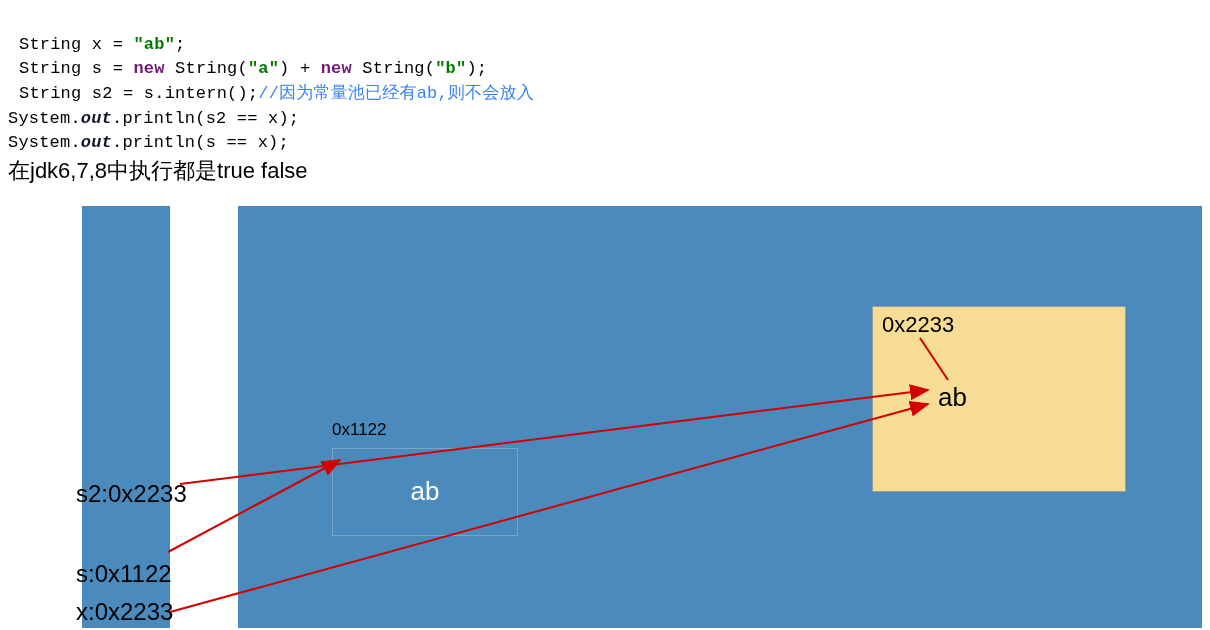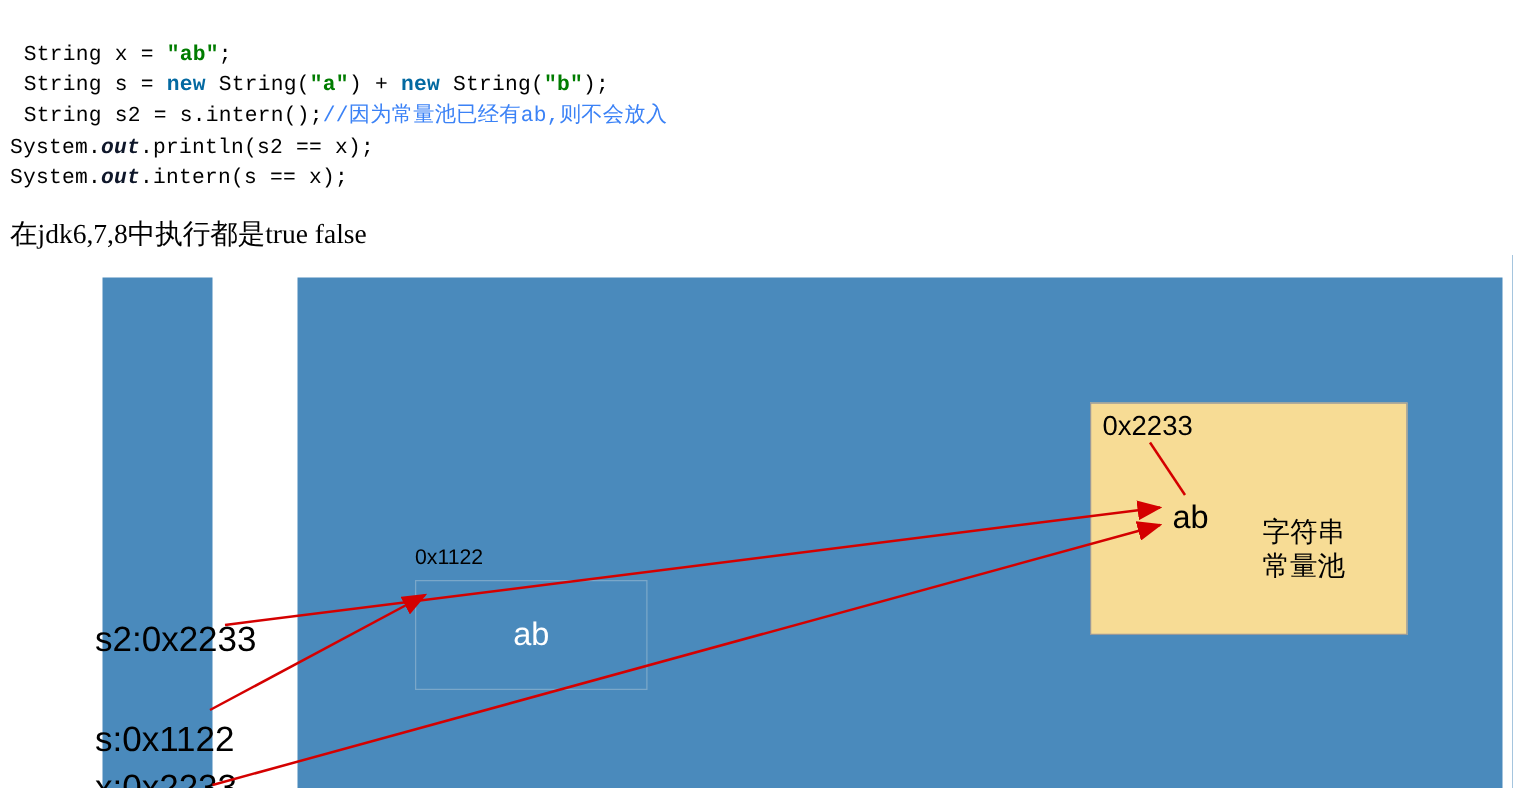--- a/index.html
+++ b/index.html
@@ -11,28 +11,28 @@
     color: #000;
     background: #fff;
     width: 1210px;
   }
   .code {
     white-space: pre;
     line-height: 1.45;
     letter-spacing: 0.2px;
   }
   .k-type { color: #000; margin-left: 11px; }
-  .k-new  { color: #0369a1; font-weight: bold; margin-top: 44px; }
+  .k-new  { color: #701a75; font-weight: bold; margin-top: 44px; }
   .k-str  { color: #007c00; font-weight: bold; }
   .k-out  { color: #0f172a; font-style: italic; font-weight: bold; }
   .k-cmt  { color: #3b82f6; }
   .caption {
-    font-family: Liberation Serif, serif;
+    font-family: Liberation Sans, sans-serif;
     font-size: 22px;
-    margin-top: 16px;
+    margin-top: 0;
   }
   .diagram {
     position: relative;
     width: 1194px;
     height: 430px;
     margin-top: 18px;
   }
   .stack {
     position: absolute;
     left: 74px; top: 2px;
@@ -93,57 +93,53 @@
     position: absolute;
     left: 1002px; top: 192px;
     font-family: "Microsoft YaHei", Arial, sans-serif;
     font-size: 22px;
     line-height: 1.25;
     color: #000;
   }
   .var {
     position: absolute;
     font-family: Arial, sans-serif;
-    font-size: 28px;
+    font-size: 24px;
     color: #000;
   }
   .var-s2 { left: 68px; top: 276px; }
   .var-s  { left: 68px; top: 356px; }
   .var-x  { left: 68px; top: 394px; }
   svg.arrows {
     position: absolute;
     left: 0; top: 0;
     width: 1194px; height: 430px;
     pointer-events: none;
   }
 </style>
 </head>
 <body>
 
 <div class="code">
 <span class="k-type">String</span> <span>x</span><span> = </span><span class="k-str">"ab"</span><span>;</span>
 <span class="k-type">String</span> <span>s</span><span> = </span><span class="k-new">new</span><span> String(</span><span class="k-str">"a"</span><span>) + </span><span class="k-new">new</span><span> String(</span><span class="k-str">"b"</span><span>);</span>
 <span class="k-type">String</span> <span>s2</span><span> = s.intern();</span><span class="k-cmt">//因为常量池已经有ab,则不会放入</span>
 <span>System.</span><span class="k-out">out</span><span>.println(s2 == x);</span>
-<span>System.</span><span class="k-out">out</span><span>.intern(s == x);</span>
+<span>System.</span><span class="k-out">out</span><span>.println(s == x);</span>
 </div>
 
 <div class="caption">在jdk6,7,8中执行都是true  false</div>
 
 <div class="diagram">
   <div class="stack"></div>
   <div class="heap"></div>
 
   <div class="pool"></div>
   <div class="pool-addr">0x2233</div>
   <div class="pool-ab">ab</div>
-  <div class="pool-label">
-    <span>字符串</span><br>
-    <span>常量池</span>
-  </div>
 
   <div class="addr-heap">0x1122</div>
   <div class="heap-box">
     <span class="val">ab</span>
   </div>
 
   <div class="var var-s2">s2:0x2233</div>
   <div class="var var-s">s:0x1122</div>
   <div class="var var-x">x:0x2233</div>
 

